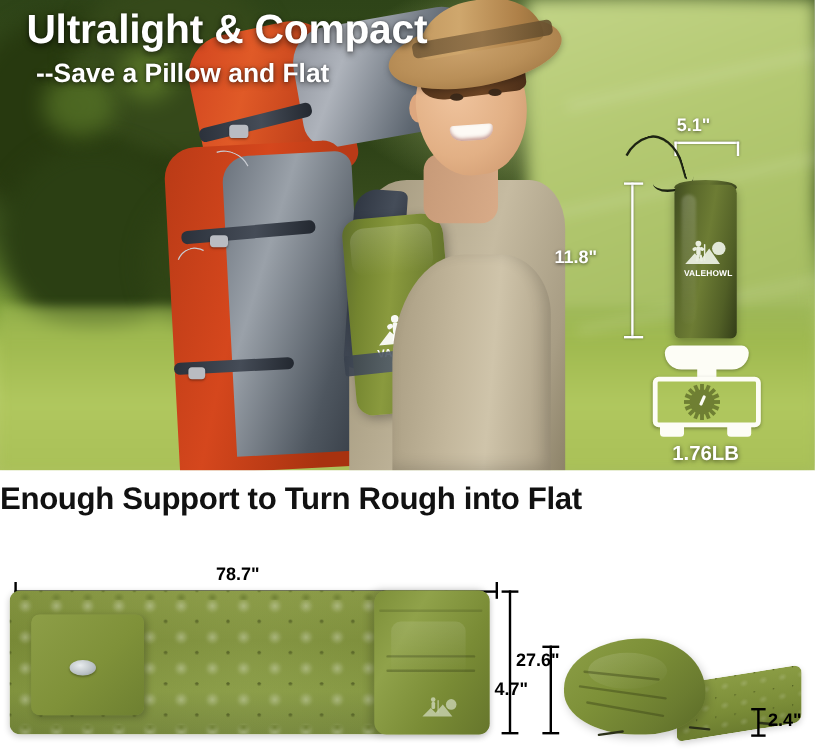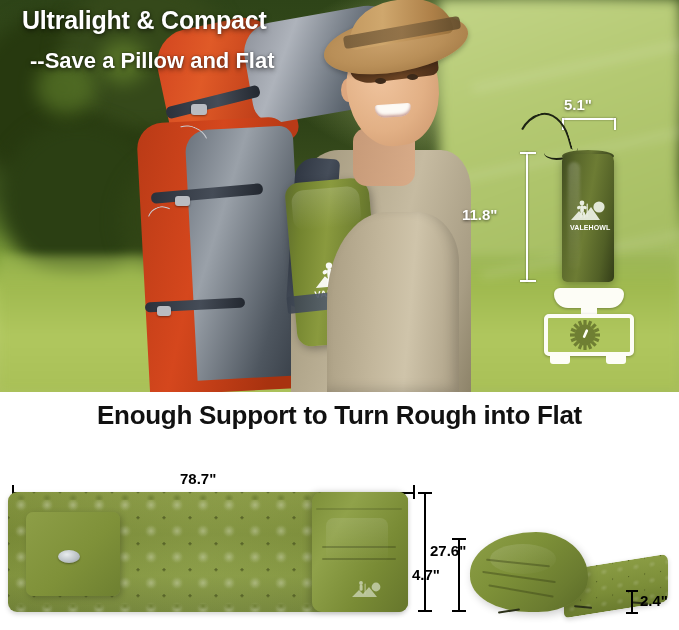--- a/index.html
+++ b/index.html
@@ -36,21 +36,21 @@
     filter:blur(6px);
   }
   .grass-streak {
     position:absolute; background:rgba(255,255,255,.10); filter:blur(5px);
     transform:rotate(-12deg);
   }
 
   
   .hero-title {
     position:absolute; left:22px; top:6px;
-    font-size:25px; font-weight:bold; color:#ffffff;
+    font-size:34px; font-weight:bold; color:#ffffff;
     letter-spacing:-0.2px;
     text-shadow:0 2px 5px rgba(0,0,0,.55), 0 0 2px rgba(0,0,0,.4);
     white-space:nowrap;
   }
   .hero-sub {
     position:absolute; left:30px; top:48px;
     font-size:22px; font-weight:bold; color:#ffffff;
     text-shadow:0 2px 5px rgba(0,0,0,.55), 0 0 2px rgba(0,0,0,.4);
     white-space:nowrap;
   }
@@ -268,21 +268,21 @@
     color:#ffffff; font-size:17px; font-weight:bold;
     text-shadow:0 1px 4px rgba(0,0,0,.65);
   }
 
   
   .mid-band {
     position:absolute; left:0; top:392px; width:679px; height:58px;
     background:#ffffff;
   }
   .mid-title {
-    position:absolute; left:0; top:400px; width:679px; text-align:center;
+    position:absolute; left:0; top:400px; width:679px; text-align:left;
     font-size:26px; font-weight:bold; color:#111111;
     letter-spacing:-0.3px;
   }
 
   
   .bottom { position:absolute; left:0; top:450px; width:679px; height:180px; background:#ffffff; }
 
   
   .bd-78 { position:absolute; left:12px; top:28px; width:403px; }
   .tick-v { position:absolute; width:2px; height:14px; background:#000; }
@@ -543,20 +543,21 @@
                 <rect x="13.4" y="25" width="3.2" height="5" transform="rotate(67.5 15 15)"></rect>
                 <rect x="0" y="13.4" width="5" height="3.2" transform="rotate(67.5 15 15)"></rect>
                 <rect x="25" y="13.4" width="5" height="3.2" transform="rotate(67.5 15 15)"></rect>
               </g>
             </g>
             <rect x="14" y="9" width="2.6" height="9" rx="1.2" fill="#fdfdf6" transform="rotate(24 15 14)"></rect>
           </svg>
         </div>
       </div>
 
+      <div class="weight-label">1.76LB</div>
     </div>
   </div>
 
   <div class="mid-band"></div>
   <div class="mid-title">Enough Support to Turn Rough into Flat</div>
 
   <div class="bottom">
 
     <div class="bd-78">
       <div class="bd-line" style="left:0;top:14px;width:403px;"></div>

